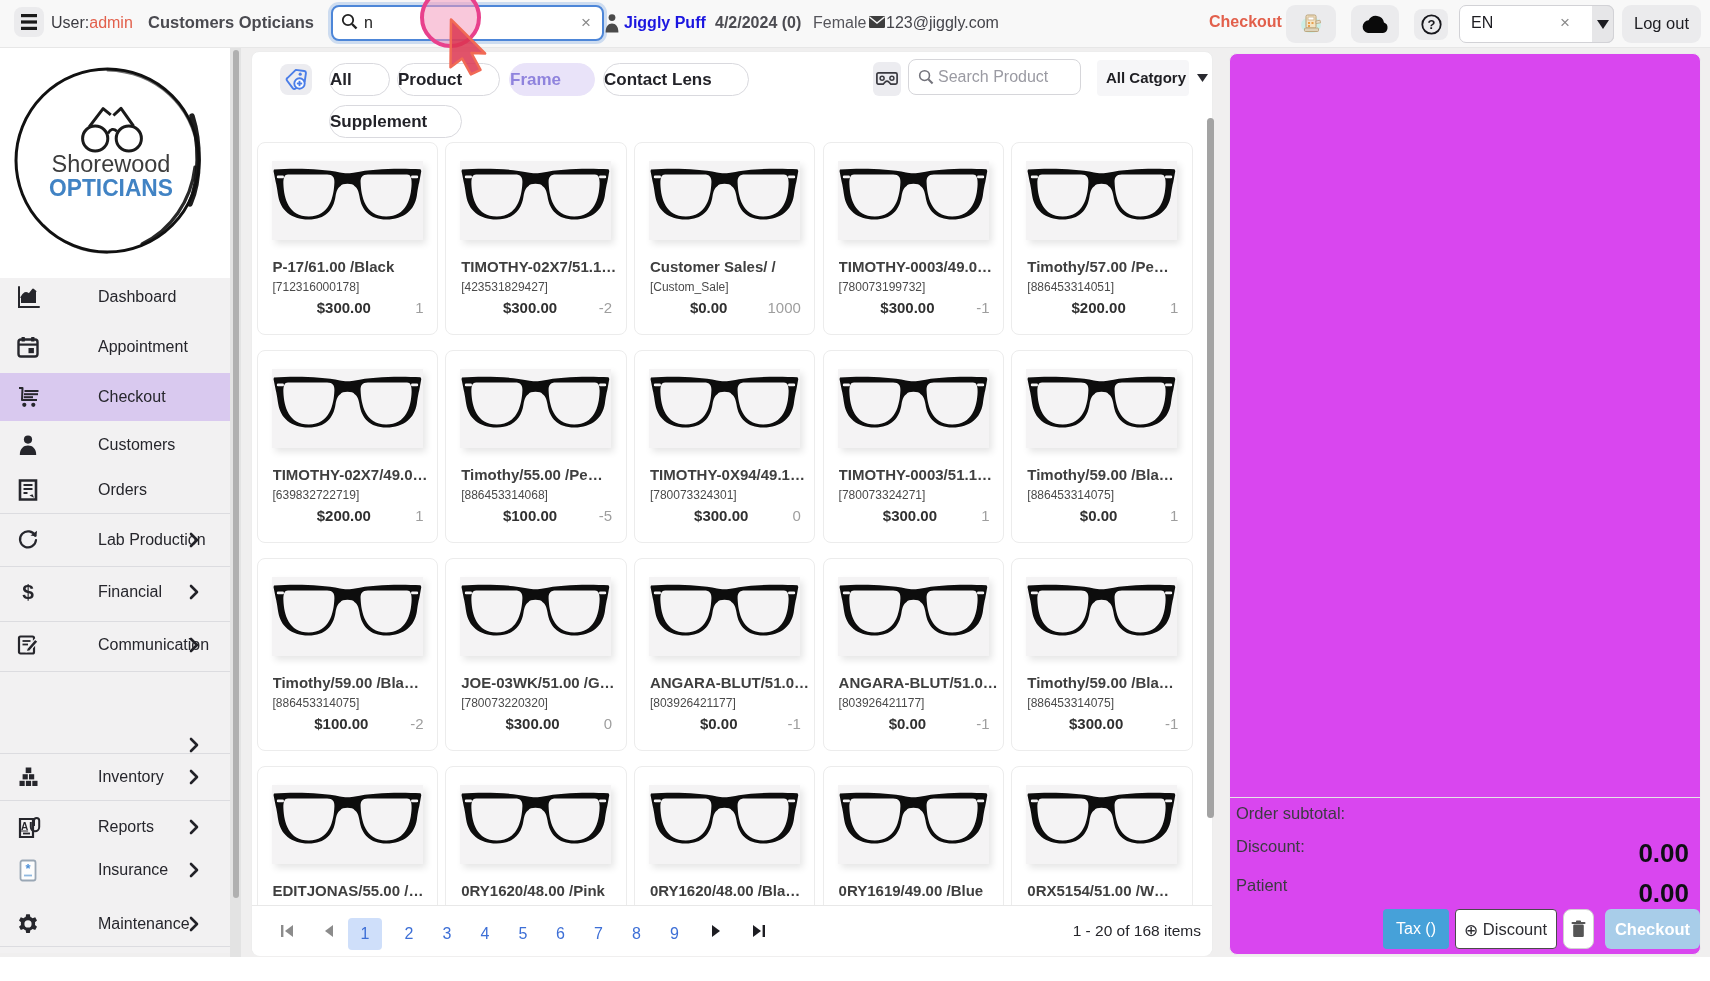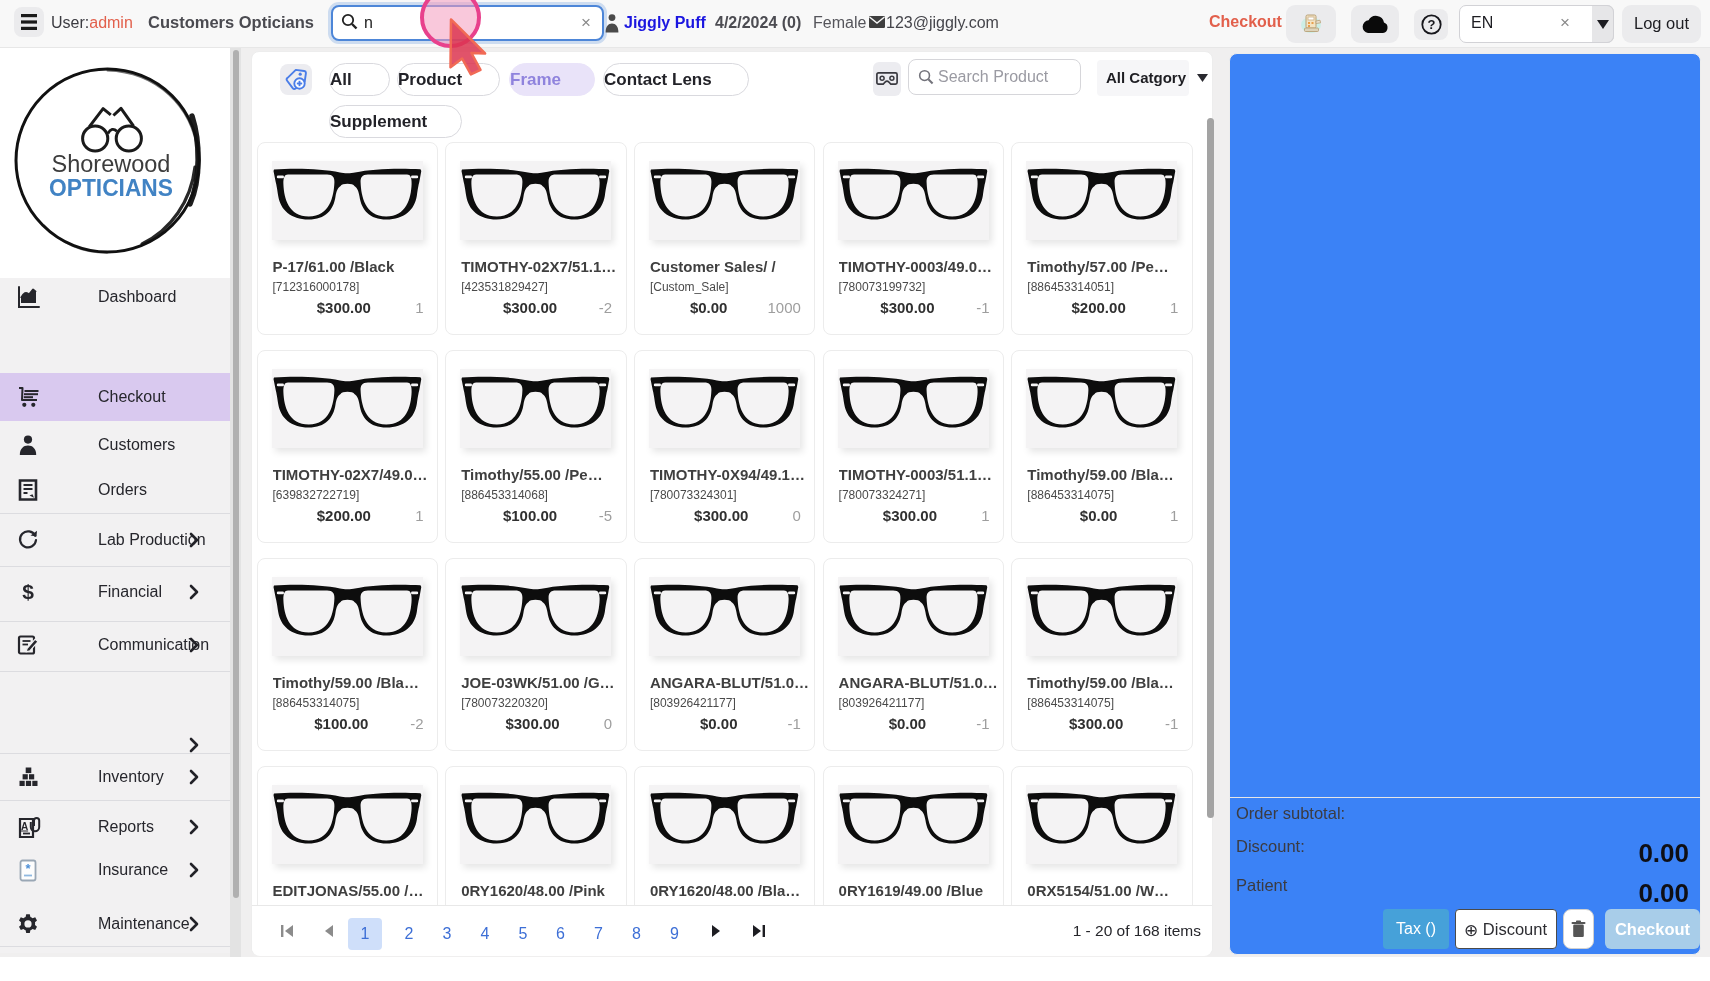--- a/index.html
+++ b/index.html
@@ -22,21 +22,21 @@
 .cimg { position:absolute; left:14px; top:18px; width:151px; height:79px; background:#f4f3f4; box-shadow:3px 4px 7px rgba(0,0,0,0.10); }
 .cimg svg { position:absolute; left:0px; top:7px; }
 .cname { position:absolute; left:15px; top:114px; width:160px; font-size:15px; font-weight:bold; color:#3f3f3f; line-height:20px; white-space:nowrap; overflow:hidden; }
 .cbc { position:absolute; left:15px; top:137px; font-size:12px; color:#4a4a4a; line-height:15px; }
 .cprice { position:absolute; left:15px; top:154px; width:151px; font-size:15px; font-weight:bold; color:#303030; line-height:22px;text-align:center; }
 .cqty { float:right; font-weight:normal; color:#9e9e9e; font-size:15px; }
 
 #pagbar { position:absolute; left:0px; top:853px; width:960px; height:51px; background:#fff; border-top:1px solid #e8e8e8; border-radius:0 0 8px 8px; z-index:5; }
 .pnum { position:absolute; top:12px; width:30px; height:32px; text-align:center; line-height:32px; font-size:16px; color:#3d6fd6; }
 
-#rightpanel { position:absolute; left:1229px; top:53px; width:472px; height:902px; background:#3b82f6; border:1px solid #ededed; border-radius:8px; }
+#rightpanel { position:absolute; left:1229px; top:53px; width:472px; height:902px; background:#d946ef; border:1px solid #ededed; border-radius:8px; }
 
 .gbtn { position:absolute; background:#ebebed; border-radius:9px; }
 </style></head>
 <body>
 <div id="pagebg" style="position:absolute;left:0;top:48px;width:1710px;height:909px;background:#f0efef"></div>
 
 <div id="topbar">
   <div class="gbtn" style="left:14px;top:7px;width:30px;height:30px;border-radius:8px"></div>
   <svg class="abs" style="left:21px;top:13px" width="16" height="18" viewBox="0 0 16 18">
       <rect y="1" width="16" height="3.2" fill="#1a1a1a"></rect>
@@ -123,20 +123,30 @@
   </div>
   <div id="ckhl"></div>
 <div class="mitem" style="top:225px">
 <span class="micon"><svg width="23" height="22" viewBox="0 0 23 22">
           <path d="M2,1 L2,21 L22,21" stroke="#26262c" stroke-width="2" fill="none" stroke-linecap="round"></path>
           <path d="M4,17 L4,12 C7,7 9,5.5 12,8.5 L16,3.5 L19,6 L19,17 Z" fill="#26262c"></path>
           <path d="M4,12 C7,7 9,5.5 12,8.5 L16,3.5 L19,6" stroke="#26262c" stroke-width="2" fill="none" stroke-linejoin="round"></path>
         </svg></span>
       <span class="mlabel">Dashboard</span>
 </div>
+<div class="mitem" style="top:275px">
+<span class="micon"><svg width="22" height="22" viewBox="0 0 22 22">
+          <rect x="1.5" y="3.5" width="19" height="17" rx="2.5" fill="none" stroke="#26262c" stroke-width="2.4"></rect>
+          <rect x="4.5" y="1" width="3.4" height="4.6" rx="0.6" fill="#26262c"></rect>
+          <rect x="14.1" y="1" width="3.4" height="4.6" rx="0.6" fill="#26262c"></rect>
+          <line x1="2" y1="8.6" x2="20" y2="8.6" stroke="#26262c" stroke-width="2.2"></line>
+          <rect x="11.5" y="12" width="5.4" height="5.2" fill="#26262c"></rect>
+        </svg></span>
+      <span class="mlabel">Appointment</span>
+</div>
 <div class="mitem" style="top:325px">
 <span class="micon"><svg width="24" height="22" viewBox="0 0 24 22">
           <path d="M2,2 L5.5,2 L5,14 L20,14" stroke="#26262c" stroke-width="2" fill="none" stroke-linejoin="round"></path>
           <line x1="7.5" y1="5" x2="21.5" y2="5" stroke="#26262c" stroke-width="2"></line>
           <line x1="7" y1="8.2" x2="21" y2="8.2" stroke="#26262c" stroke-width="2"></line>
           <line x1="6.8" y1="11.2" x2="16" y2="11.2" stroke="#26262c" stroke-width="2"></line>
           <circle cx="7.3" cy="18.8" r="2.1" fill="#26262c"></circle>
           <circle cx="16.3" cy="18.8" r="2.1" fill="#26262c"></circle>
         </svg></span>
       <span class="mlabel">Checkout</span>

